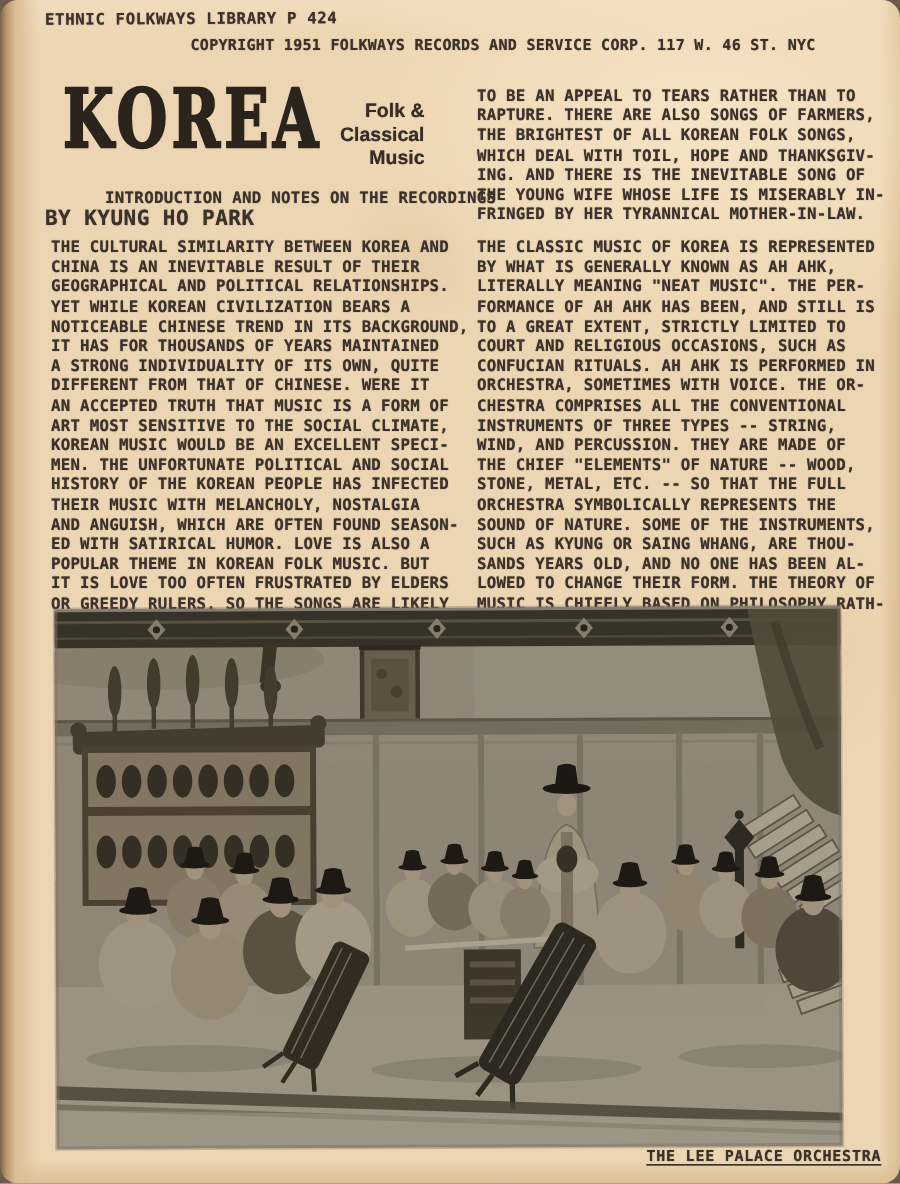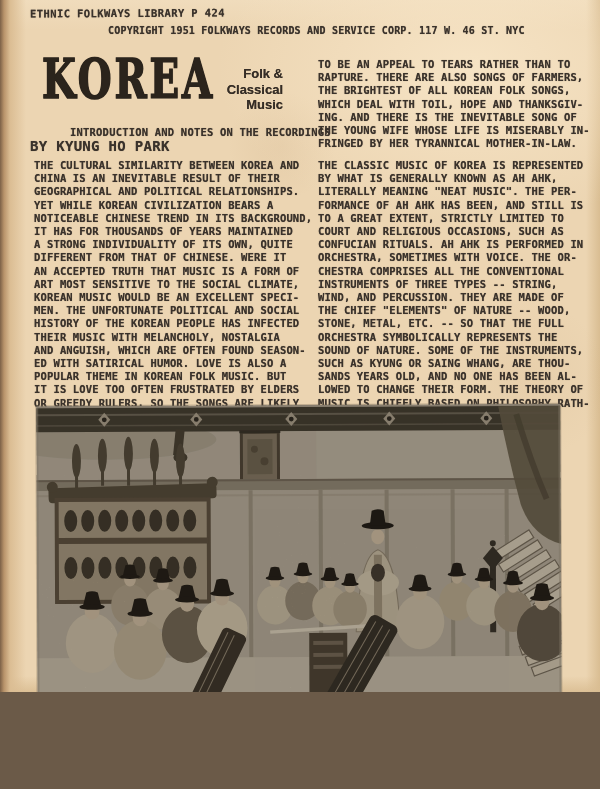--- a/index.html
+++ b/index.html
@@ -1,41 +1,42 @@
 <!DOCTYPE html>
 <html><head>
 <meta charset="utf-8">
 <style>
   html,body{margin:0;padding:0;}
   body{background:#6b5a48;}
   .page{
     position:relative;
-    width:600px;height:692px;
+    width:600px;height:789px;
     overflow:hidden;
     background:
       radial-gradient(ellipse 420px 260px at 78% 10%, rgba(248,230,200,.85) 0%, rgba(248,230,200,0) 60%),
       radial-gradient(circle 60px at 47% 21%, rgba(170,130,85,.10), rgba(170,130,85,0) 90%),
       radial-gradient(circle 90px at 88% 55%, rgba(170,130,85,.08), rgba(170,130,85,0) 90%),
       linear-gradient(90deg, #7c6147 0px, #b8936a 4px, #dbbd93 10px, rgba(236,213,178,0) 26px),
       linear-gradient(270deg, #d9bd92 0px, rgba(217,189,146,0) 14px),
       linear-gradient(0deg, #dcc096 0px, rgba(220,192,150,0) 16px),
       linear-gradient(180deg, #f0dcbc 0px, rgba(236,213,178,0) 30px),
       #ecd5b2;
     font-family:"DejaVu Sans Mono","Liberation Mono",monospace;
     color:#38302a;
+    border-radius:12px;
   }
   .tw{
     font-family:"DejaVu Sans Mono","Liberation Mono",monospace;
     font-weight:bold;
     color:#3a322b;
     text-shadow:0 0 .7px rgba(58,50,43,.75);
     white-space:pre-line;
   }
   .hline1{position:absolute;left:30px;top:7px;font-size:10.5px;letter-spacing:.4px;transform:rotate(-.3deg);}
-  .hline2{position:absolute;left:108px;top:25px;font-size:10px;letter-spacing:.2px;text-align:center;}
+  .hline2{position:absolute;left:127px;top:25px;font-size:10px;letter-spacing:.2px;text-align:center;}
   .big-title{
     position:absolute;left:42px;top:52px;
     font-family:"DejaVu Serif","Liberation Serif",serif;
     font-weight:bold;font-size:54px;line-height:54px;
     letter-spacing:4px;color:#2b241c;
     transform:scale(.72,1);transform-origin:left top;
     -webkit-text-stroke:1.6px #2b241c;
     text-shadow:0 0 1px #2b241c;
   }
   .subtitle{

